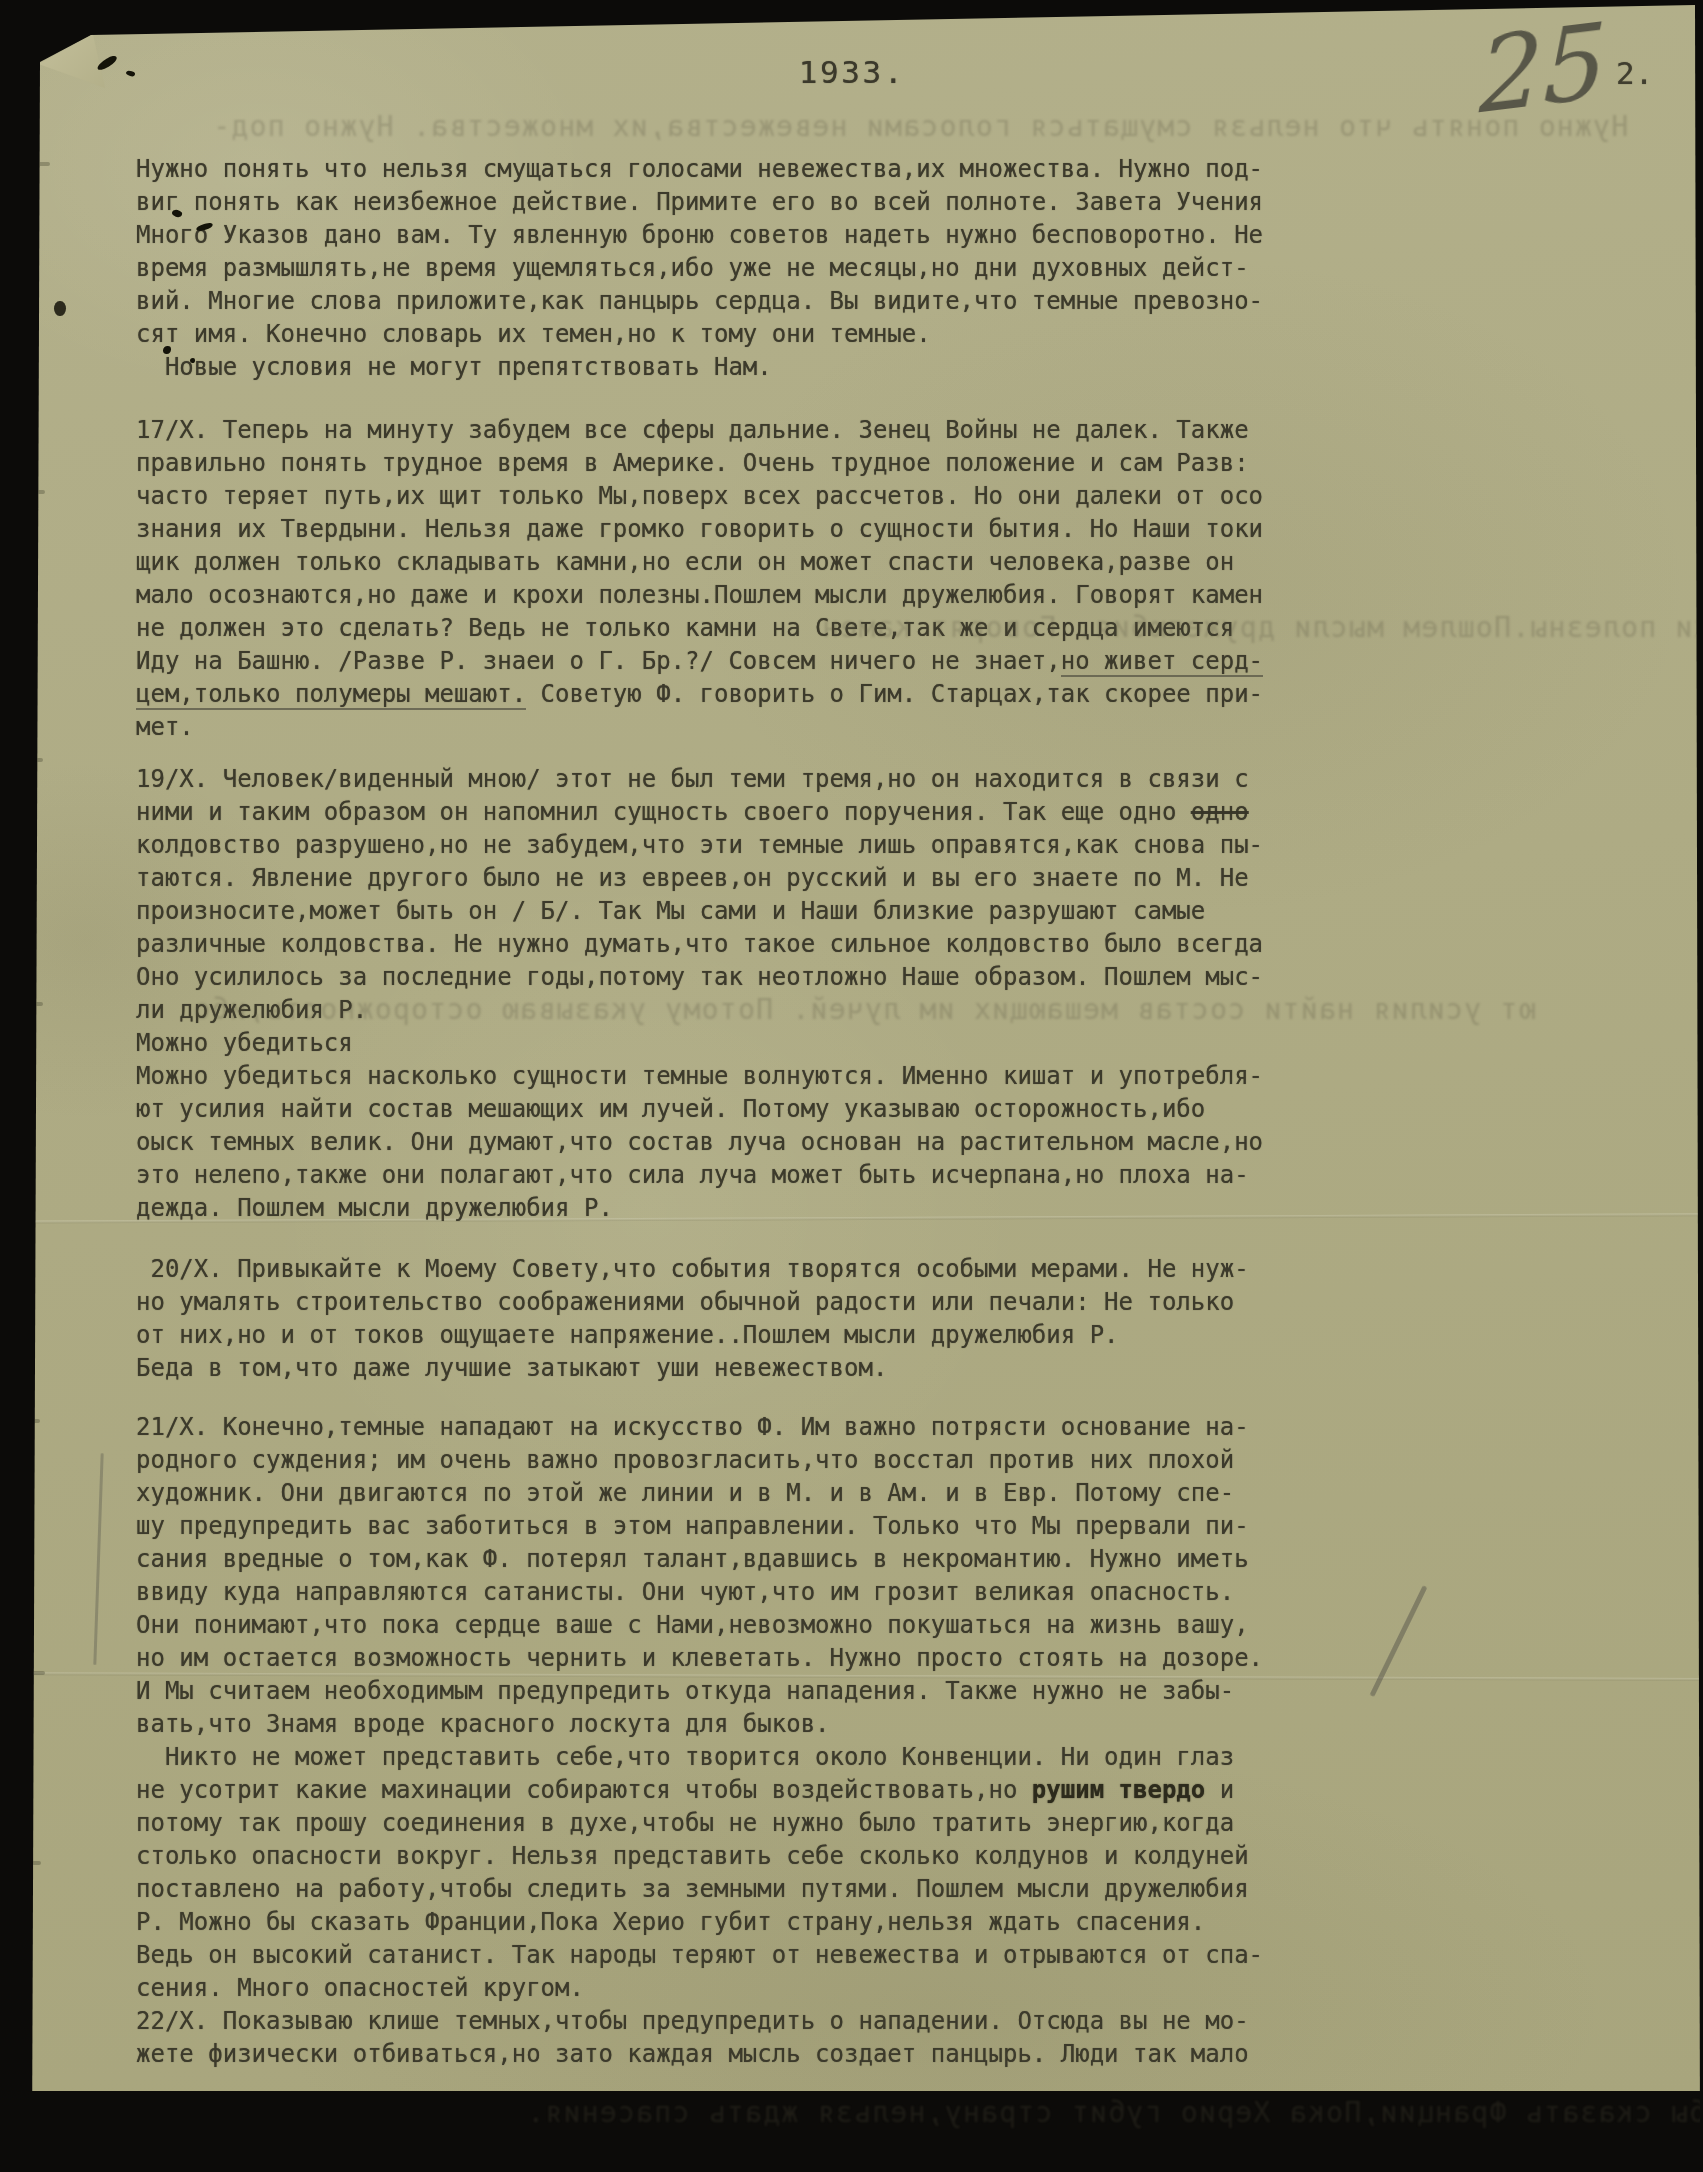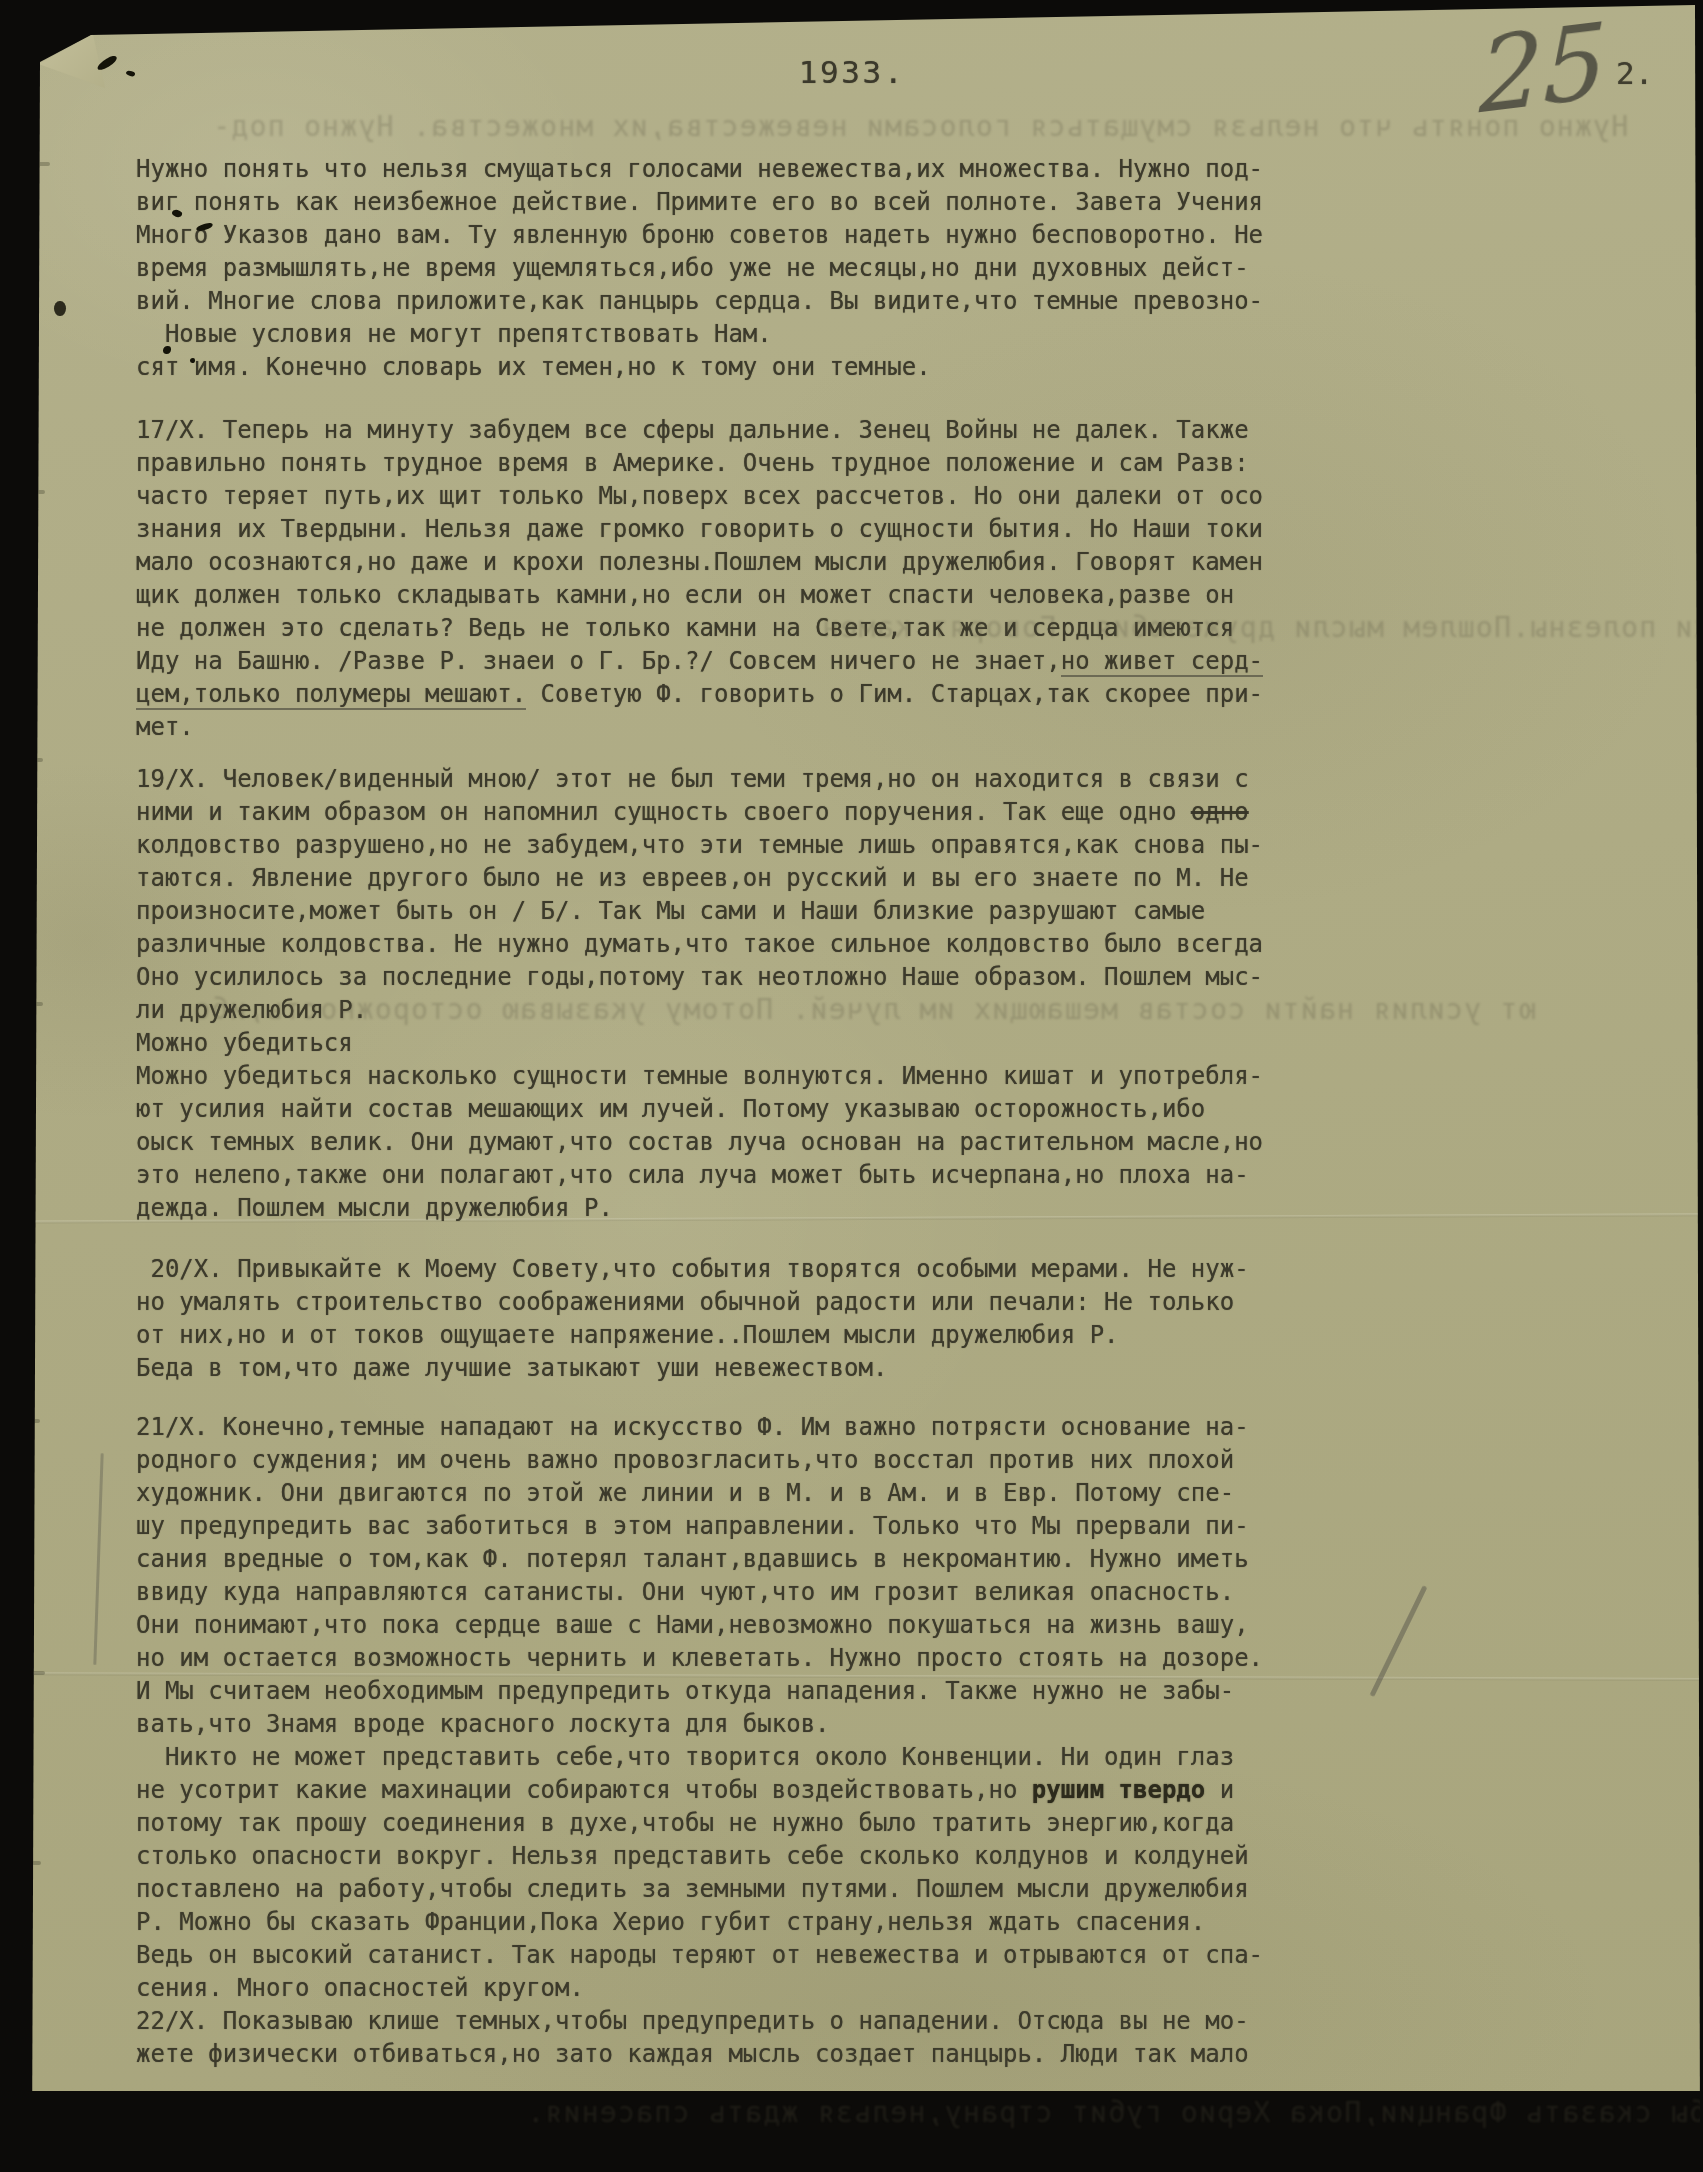--- a/index.html
+++ b/index.html
@@ -101,30 +101,30 @@
   <div class="pagenum-hand">25</div>
   <div class="pagenum-typed">2.</div>
 
   <div class="text-col">
       <div class="para p0">
         <div class="tline"><span>Нужно понять что нельзя смущаться голосами невежества,их множества. Нужно под-</span></div>
         <div class="tline"><span>виг понять как неизбежное действие. Примите его во всей полноте. Завета Учения</span></div>
         <div class="tline"><span>Много Указов дано вам. Ту явленную броню советов надеть нужно бесповоротно. Не</span></div>
         <div class="tline"><span>время размышлять,не время ущемляться,ибо уже не месяцы,но дни духовных дейст-</span></div>
         <div class="tline"><span>вий. Многие слова приложите,как панцырь сердца. Вы видите,что темные превозно-</span></div>
+        <div class="tline"><span>сят имя. Конечно словарь их темен,но к тому они темные.</span></div>
         <div class="tline"><span>  Новые условия не могут препятствовать Нам.</span></div>
-        <div class="tline"><span>сят имя. Конечно словарь их темен,но к тому они темные.</span></div>
       </div>
       <div class="para p1">
         <div class="tline"><span>17/X. Теперь на минуту забудем все сферы дальние. Зенец Войны не далек. Также</span></div>
         <div class="tline"><span>правильно понять трудное время в Америке. Очень трудное положение и сам Разв:</span></div>
         <div class="tline"><span>часто теряет путь,их щит только Мы,поверх всех рассчетов. Но они далеки от осо</span></div>
         <div class="tline"><span>знания их Твердыни. Нельзя даже громко говорить о сущности бытия. Но Наши токи</span></div>
+        <div class="tline"><span>щик должен только складывать камни,но если он может спасти человека,разве он</span></div>
         <div class="tline"><span>мало осознаются,но даже и крохи полезны.Пошлем мысли дружелюбия. Говорят камен</span></div>
-        <div class="tline"><span>щик должен только складывать камни,но если он может спасти человека,разве он</span></div>
         <div class="tline"><span>не должен это сделать? Ведь не только камни на Свете,так же и сердца имеются</span></div>
         <div class="tline"><span>Иду на Башню. /Разве Р. знаеи о Г. Бр.?/ Совсем ничего не знает,</span><span class="u">но живет серд-</span></div>
         <div class="tline"><span class="u">цем,только полумеры мешают.</span><span> Советую Ф. говорить о Гим. Старцах,так скорее при-</span></div>
         <div class="tline"><span>мет.</span></div>
       </div>
       <div class="para p2">
         <div class="tline"><span>19/X. Человек/виденный мною/ этот не был теми тремя,но он находится в связи с</span></div>
         <div class="tline"><span>ними и таким образом он напомнил сущность своего поручения. Так еще одно </span><span class="st">одно</span></div>
         <div class="tline"><span>колдовство разрушено,но не забудем,что эти темные лишь оправятся,как снова пы-</span></div>
         <div class="tline"><span>таются. Явление другого было не из евреев,он русский и вы его знаете по М. Не</span></div>

